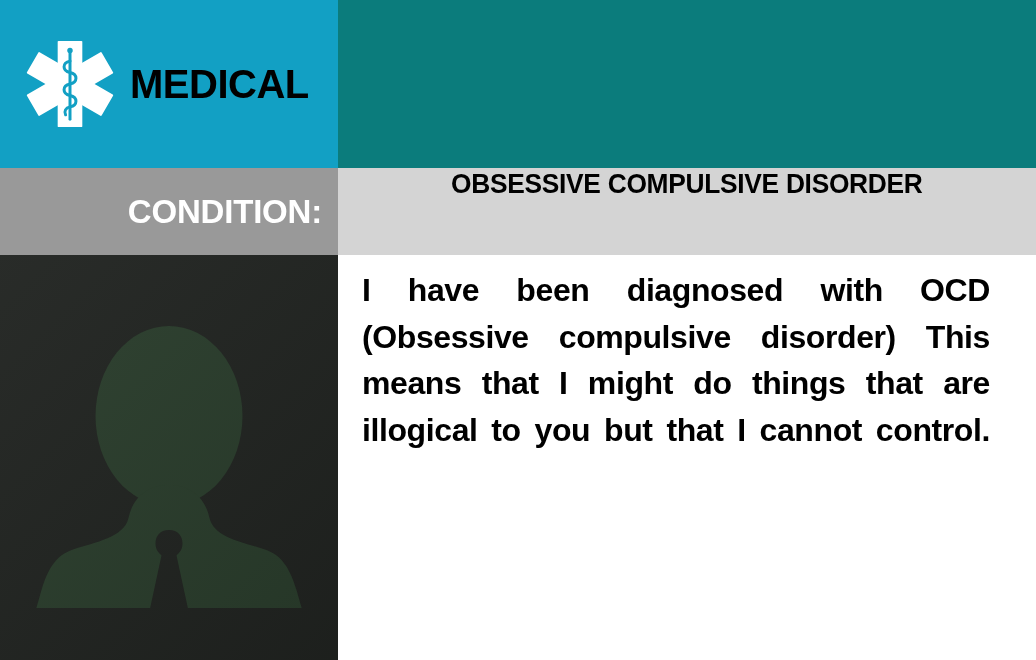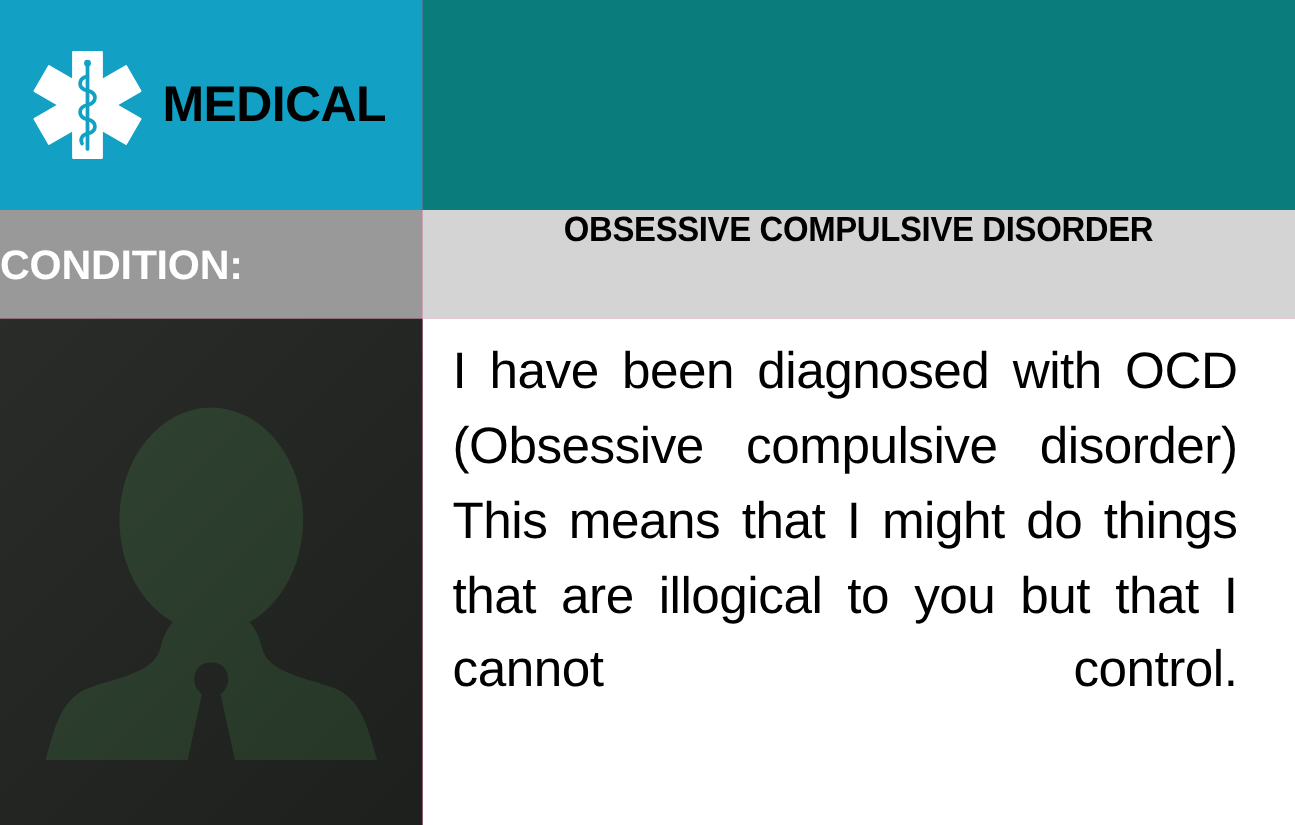--- a/index.html
+++ b/index.html
@@ -11,21 +11,21 @@
     width: 1036px;
     height: 660px;
     font-family: "Liberation Sans", sans-serif;
     overflow: hidden;
   }
 
   .card {
     position: relative;
     width: 1036px;
     height: 660px;
-    background: #ec4899;
+    background: #eab308;
     display: grid;
     grid-template-columns: 338px 698px;
     grid-template-rows: 168px 87px 405px;
   }
 
   
   .header-brand {
     grid-column: 1;
     grid-row: 1;
     background: #12a0c4;
@@ -59,21 +59,21 @@
     background: #0b7c7c;
   }
 
   
   .condition-label-cell {
     grid-column: 1;
     grid-row: 2;
     background: #999999;
     display: flex;
     align-items: center;
-    justify-content: flex-start;
+    justify-content: flex-end;
     padding-right: 16px;
     box-sizing: border-box;
   }
   .condition-label {
     color: #ffffff;
     font-weight: 700;
     font-size: 33px;
     letter-spacing: -0.2px;
     white-space: nowrap;
   }
@@ -124,22 +124,22 @@
   
   .body-cell {
     grid-column: 2;
     grid-row: 3;
     background: #ffffff;
     padding: 12px 46px 0 24px;
     box-sizing: border-box;
   }
   .body-paragraph {
     color: #000000;
-    font-size: 41px;
-    font-weight: 400;
+    font-size: 32px;
+    font-weight: 700;
     line-height: 1.46;
     text-align: justify;
     text-align-last: justify;
     margin: 0;
     letter-spacing: -0.4px;
   }
   .body-signoff {
     color: #000000;
     font-size: 29px;
     font-weight: 700;

